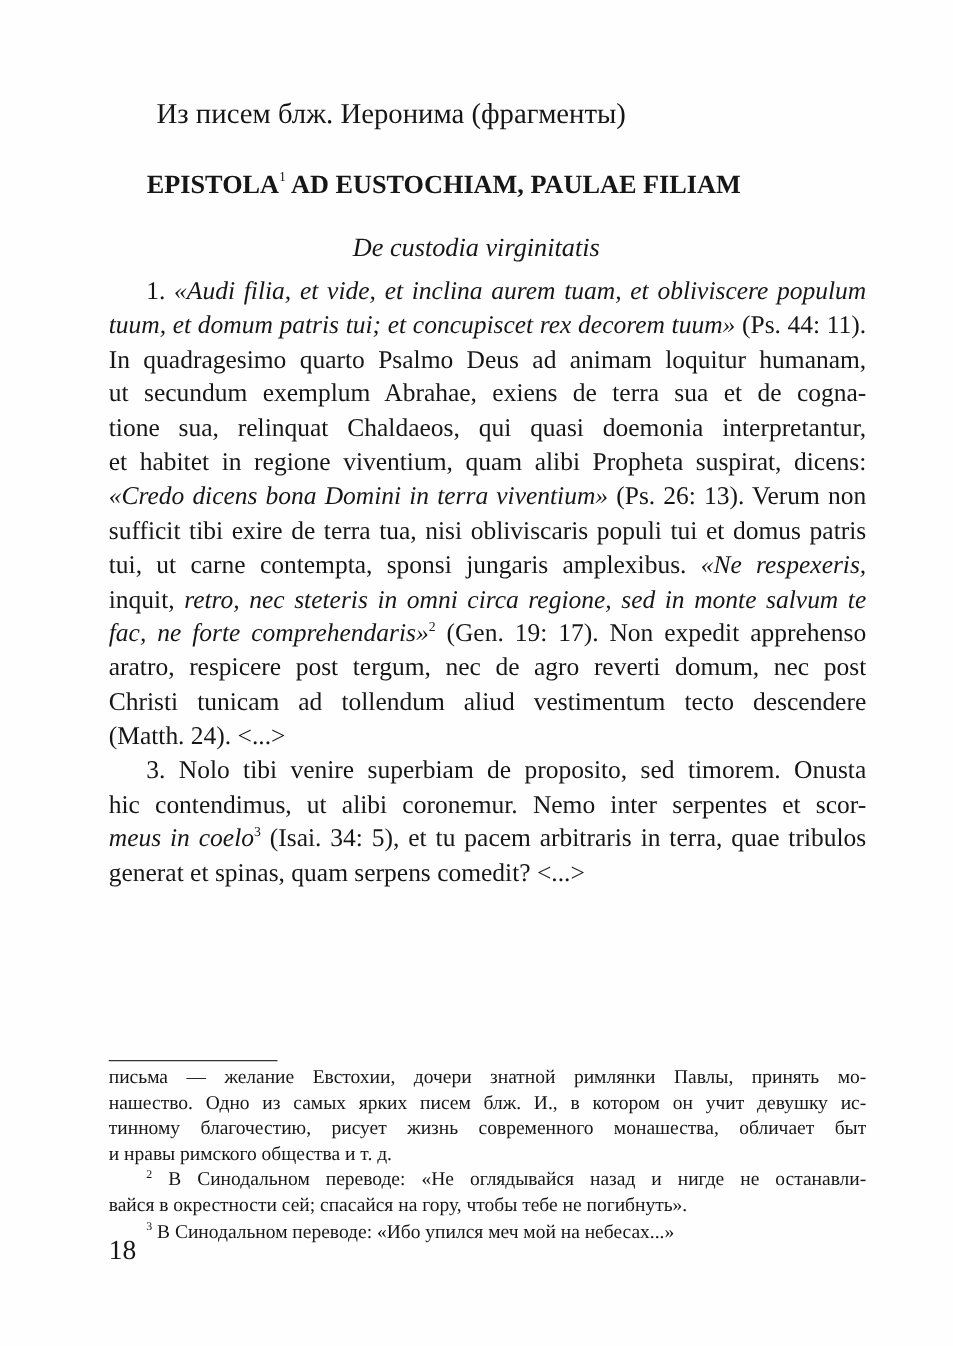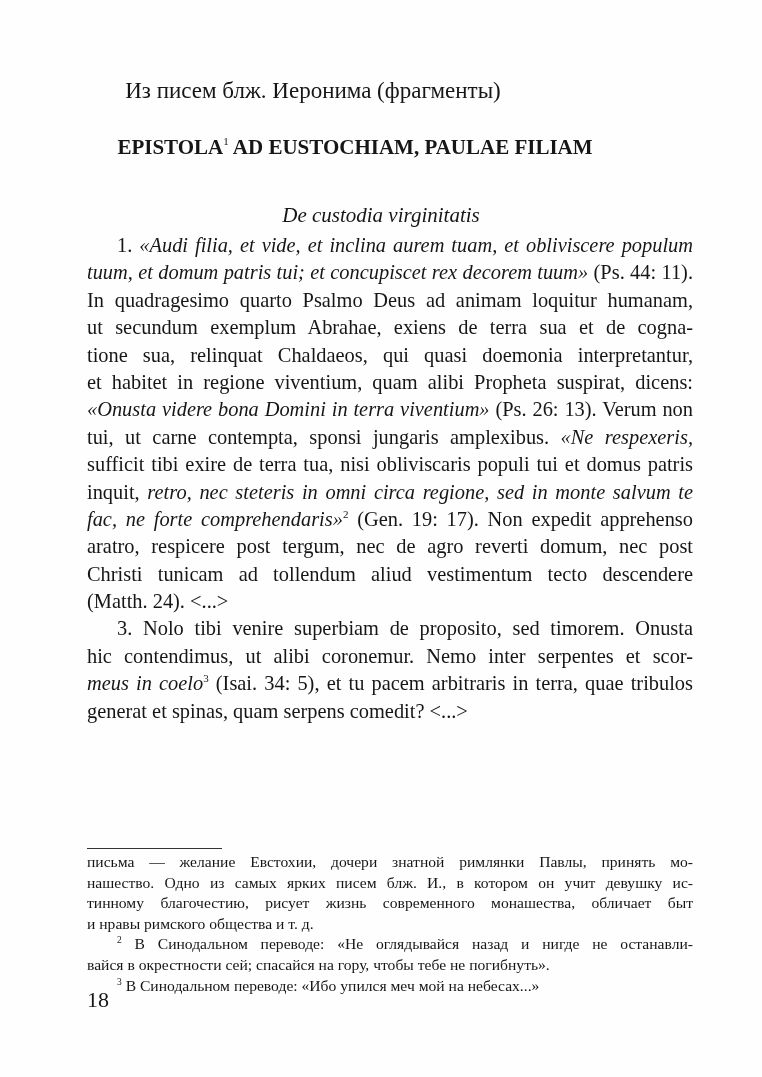--- a/index.html
+++ b/index.html
@@ -15,24 +15,24 @@
     position: absolute; left: 0; width: 626px; top: 76px;
     text-align: center; font-size: 23px; line-height: 30px;
   }
   .epistle-title {
     position: absolute; left: 0; width: 710px; top: 133px;
     text-align: center; font-size: 21px; font-weight: bold; line-height: 28px;
   }
   .epistle-title sup { font-size: 11px; font-weight: normal; vertical-align: 9px; line-height: 0; }
   .subtitle {
     position: absolute; left: 0; width: 762px; top: 184px;
-    text-align: center; font-size: 21px; font-style: italic; line-height: 28px; margin-top: 17px;
+    text-align: center; font-size: 21px; font-style: italic; line-height: 28px;
   }
   .body-text {
-    position: absolute; left: 87px; width: 606px; top: 232px;
+    position: absolute; left: 87px; width: 606px; top: 220px;
     font-size: 20.4px; line-height: 27.4px;
   }
   .line { display: block; height: 27.4px; white-space: nowrap; }
   .line.j { text-align: justify; text-align-last: justify; white-space: normal; overflow: hidden; }
   .line.indent { padding-left: 30px; }
   .line i { font-style: italic; }
   .body-text sup, .footnotes sup { font-size: 11px; vertical-align: 8px; line-height: 0; }
   .footnote-rule {
     position: absolute; left: 87px; top: 848px; width: 135px; height: 0;
     border-top: 1.4px solid #333;
@@ -58,23 +58,23 @@
 
 <div class="subtitle">De custodia virginitatis</div>
 
 <div class="body-text" id="body-text">
     <div class="line j indent"><span>1. </span><i>«Audi filia, et vide, et inclina aurem tuam, et obliviscere populum</i></div>
     <div class="line j"><i>tuum, et domum patris tui; et concupiscet rex decorem tuum»</i><span> (Ps. 44: 11).</span></div>
     <div class="line j"><span>In quadragesimo quarto Psalmo Deus ad animam loquitur humanam,</span></div>
     <div class="line j"><span>ut secundum exemplum Abrahae, exiens de terra sua et de cogna-</span></div>
     <div class="line j"><span>tione sua, relinquat Chaldaeos, qui quasi doemonia interpretantur,</span></div>
     <div class="line j"><span>et habitet in regione viventium, quam alibi Propheta suspirat, dicens:</span></div>
-    <div class="line j"><i>«Onusta videre bona Domini in terra viventium»</i><span> (Ps. 26: 13). Verum non</span></div>
+    <div class="line j"><i>«Credo dicens bona Domini in terra viventium»</i><span> (Ps. 26: 13). Verum non</span></div>
+    <div class="line j"><span>sufficit tibi exire de terra tua, nisi obliviscaris populi tui et domus patris</span></div>
     <div class="line j"><span>tui, ut carne contempta, sponsi jungaris amplexibus. </span><i>«Ne respexeris,</i></div>
-    <div class="line j"><span>sufficit tibi exire de terra tua, nisi obliviscaris populi tui et domus patris</span></div>
     <div class="line j"><span>inquit, </span><i>retro, nec steteris in omni circa regione, sed in monte salvum te</i></div>
     <div class="line j"><i>fac, ne forte comprehendaris»</i><sup>2</sup><span> (Gen. 19: 17). Non expedit apprehenso</span></div>
     <div class="line j"><span>aratro, respicere post tergum, nec de agro reverti domum, nec post</span></div>
     <div class="line j"><span>Christi tunicam ad tollendum aliud vestimentum tecto descendere</span></div>
     <div class="line"><span>(Matth. 24). &lt;...&gt;</span></div>
     <div class="line j indent"><span>3. Nolo tibi venire superbiam de proposito, sed timorem. Onusta</span></div>
     <div class="line j"><span>hic contendimus, ut alibi coronemur. Nemo inter serpentes et scor-</span></div>
     <div class="line j"><i>meus in coelo</i><sup>3</sup><span> (Isai. 34: 5), et tu pacem arbitraris in terra, quae tribulos</span></div>
     <div class="line"><span>generat et spinas, quam serpens comedit? &lt;...&gt;</span></div>
   </div>

